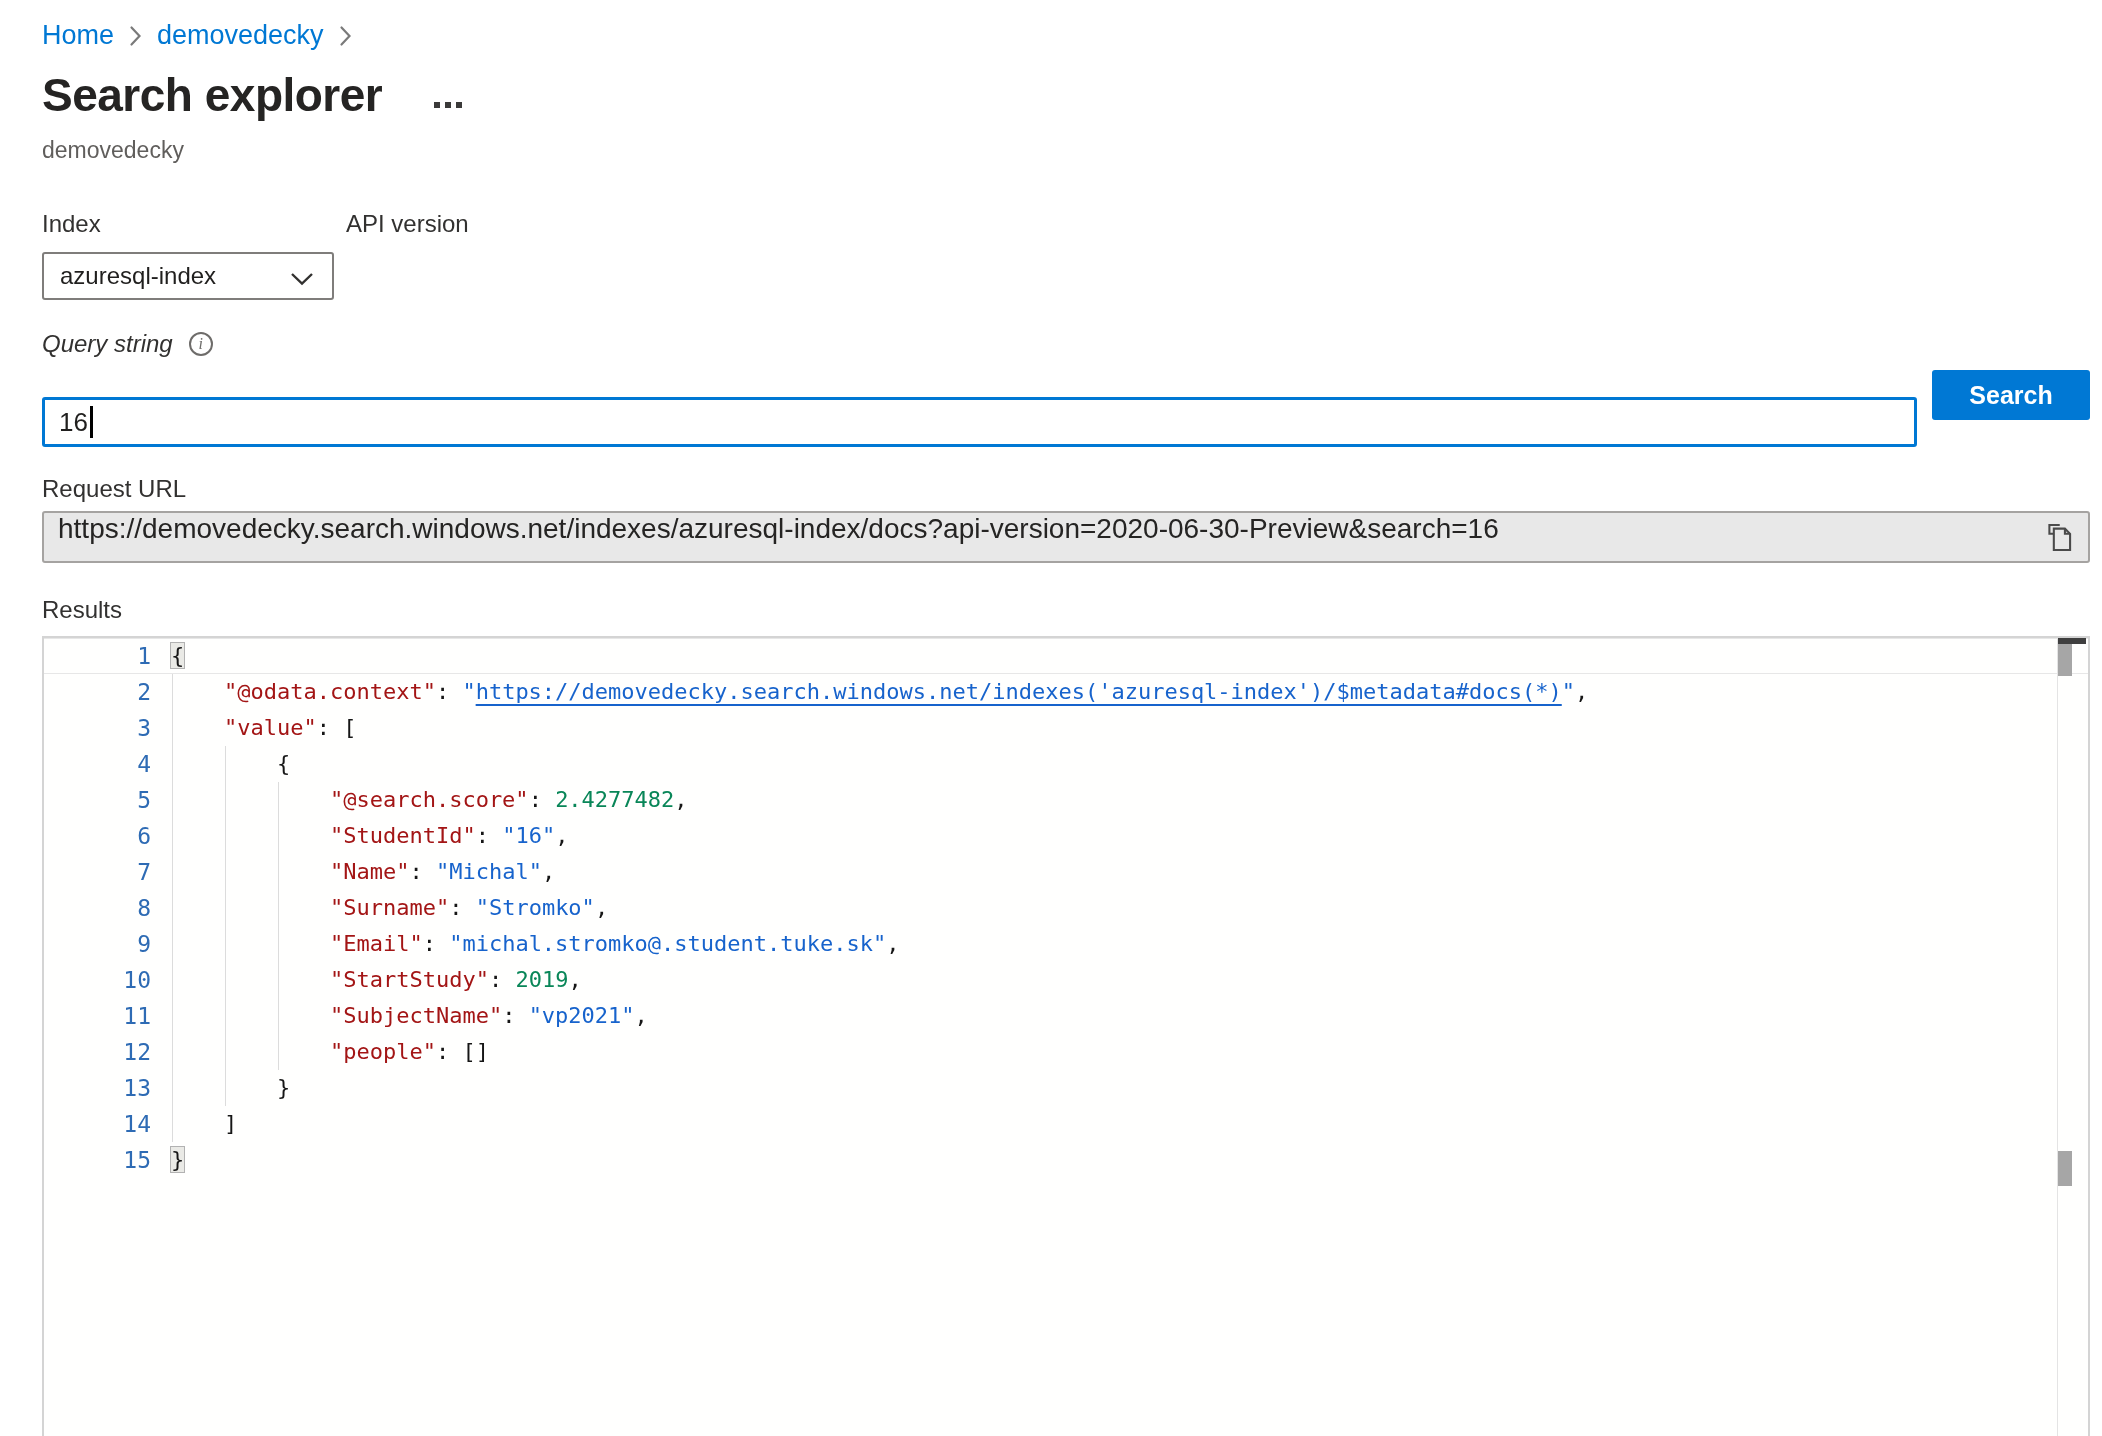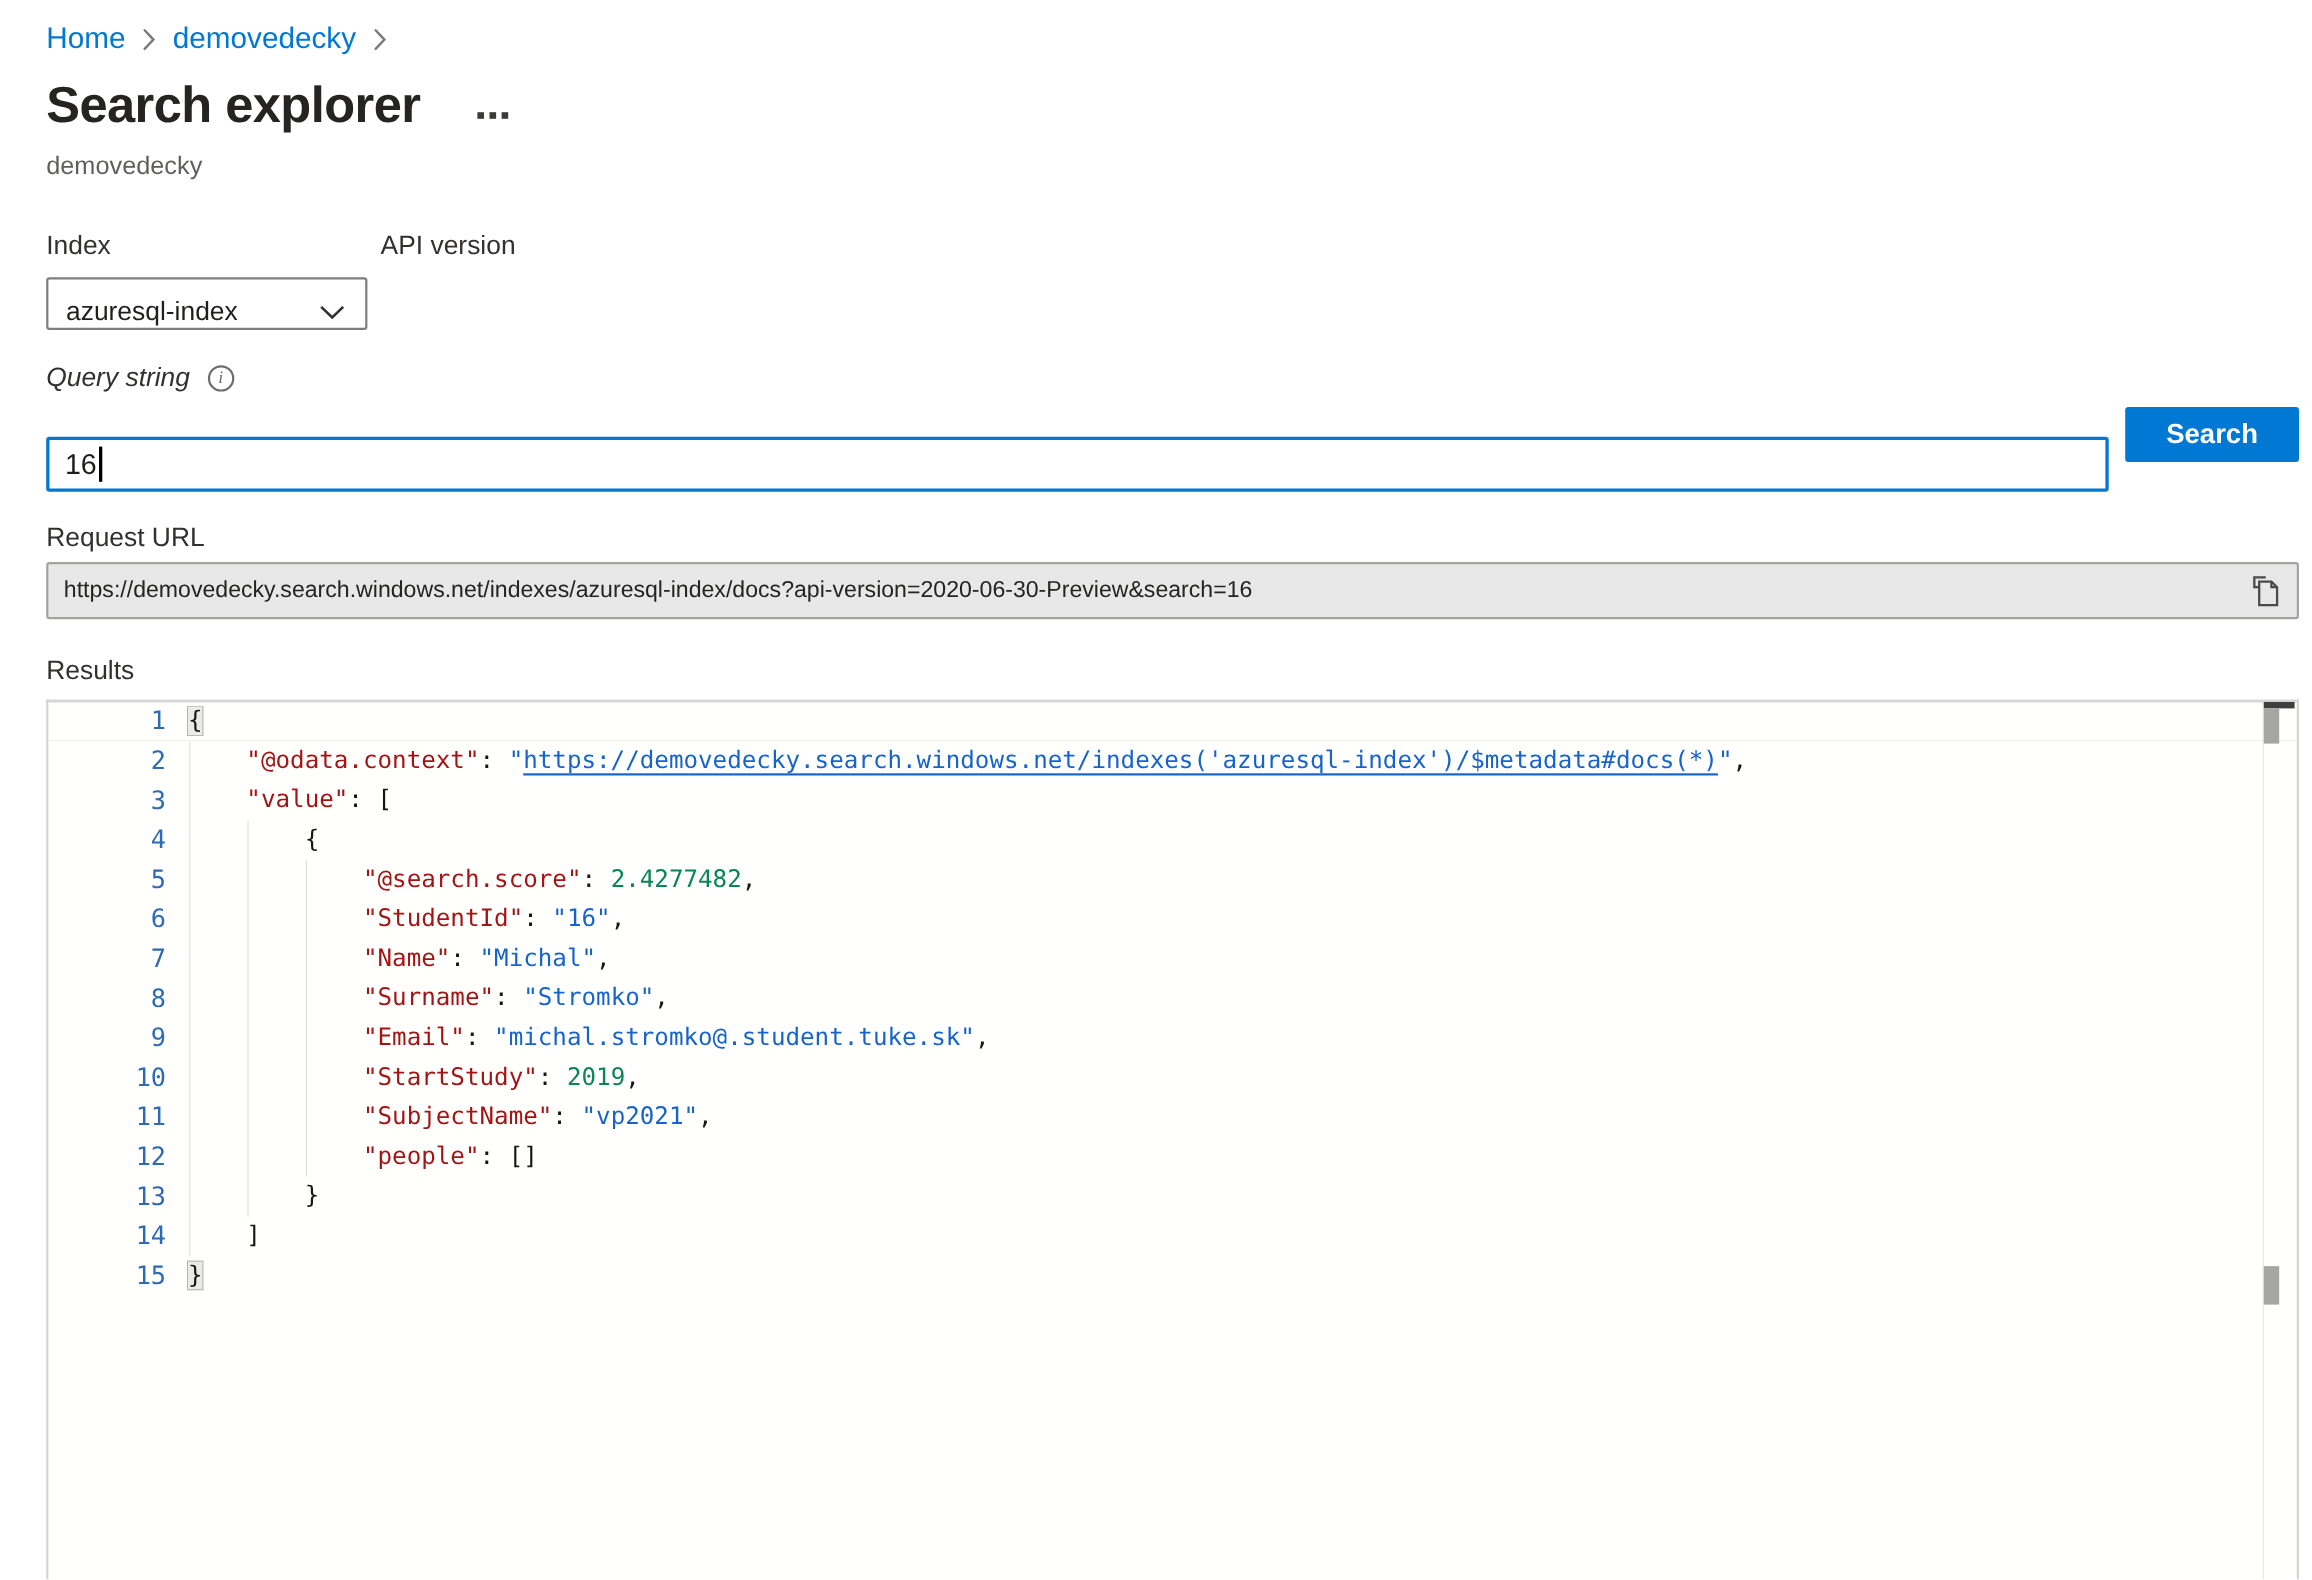--- a/index.html
+++ b/index.html
@@ -20,21 +20,21 @@
   .more-btn i { width:6px; height:6px; background:#3b3a39; display:block; }
   .subtitle { position:absolute; left:42px; top:137px; font-size:23px; color:var(--muted,#605e5c); }
 
   
   .field-label { font-size:24px; color:#323130; }
   .lbl-index { position:absolute; left:42px; top:210px; }
   .lbl-api   { position:absolute; left:346px; top:210px; }
 
   
   .dropdown { position:absolute; top:252px; height:48px; width:292px; border:2px solid #7f7d7b;
-              border-radius:3px; background:#fff; display:flex; align-items:flex-end;
+              border-radius:3px; background:#fff; display:flex; align-items:center;
               justify-content:space-between; padding:0 18px 0 16px; font-size:24px; cursor:pointer; }
   .dd-index { left:42px; } .dd-api { left:346px; }
   .dd-chevron { flex:0 0 auto; margin-top:3px; }
 
   
   .query-label-row { position:absolute; left:42px; top:330px; display:flex; align-items:center; gap:16px;font-style:italic; }
   .info-icon { width:24px; height:24px; border:2px solid #6e6c6a; border-radius:50%; color:#6e6c6a;
                font-size:16px; display:flex; align-items:center; justify-content:center;
                font-family:"Liberation Serif", serif; cursor:default; }
   .query-input { position:absolute; left:42px; top:372px; width:1875px; height:50px;
@@ -43,21 +43,21 @@
   .caret { width:3px; height:32px; background:#000; margin-left:2px; animation:blink 1.05s step-end infinite; }
   @keyframes blink { 0%,55%{opacity:1} 56%,100%{opacity:0} }
   .search-btn { position:absolute; left:1932px; top:370px; width:158px; height:50px;
                 background:var(--accent,#0078d4); color:#fff; border:none; border-radius:3px;
                 font-size:25px; font-weight:700; font-family:"Liberation Sans",sans-serif; cursor:pointer; }
 
   
   .lbl-requrl { position:absolute; left:42px; top:475px; }
   .url-bar { position:absolute; left:42px; top:511px; width:2048px; height:52px;
              background:var(--urlbg,#e8e8e8); border:2px solid #a5a3a1; border-radius:3px;
-             display:flex; align-items:center; padding:0 81px 0 14px; font-size:21px; color:#252423;
+             display:flex; align-items:flex-start; padding:0 81px 0 14px; font-size:28px; color:#252423;
              white-space:nowrap; overflow:hidden; }
   .copy-btn { position:absolute; right:12px; top:9px; width:34px; height:34px; background:none;
               border:none; cursor:pointer; padding:0; }
 
   
   .lbl-results { position:absolute; left:42px; top:596px; }
   .editor { position:absolute; left:42px; top:636px; width:2048px; height:800px; background:#fffffe;
             border:2px solid #d4d4d4; border-bottom:none; overflow:hidden;
             font-family:"DejaVu Sans Mono", monospace; }
   .code-row { display:flex; height:36px; line-height:36px; white-space:pre; }

